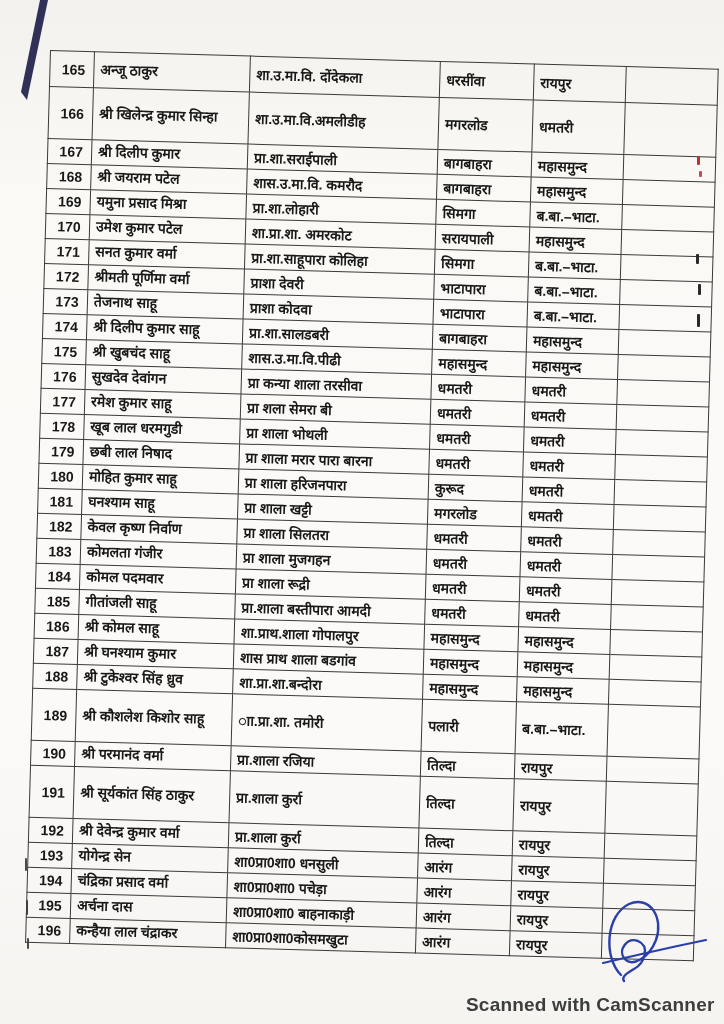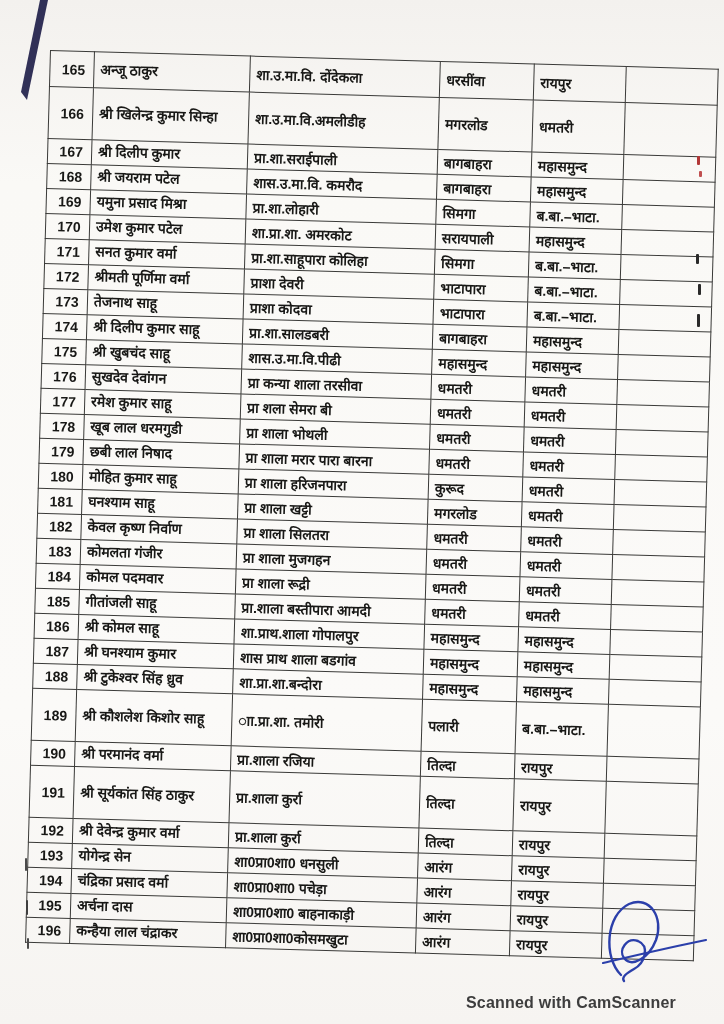--- a/index.html
+++ b/index.html
@@ -39,21 +39,21 @@
   td.c-name{width:146px;line-height:1.25;}
   td.c-school{width:180px;white-space:nowrap;}
   td.c-block{width:84px;white-space:nowrap;}
   td.c-district{width:82px;white-space:nowrap;}
   td.c-extra{width:82px;}
   
   .signature-svg{position:absolute;left:575px;top:893px;width:149px;height:112px;}
   
   .camscanner{
     position:absolute;left:466px;top:994px;
-    font-size:16px;font-weight:600;color:#3d3d3d;
+    font-size:19px;font-weight:600;color:#3d3d3d;
     font-family:"Liberation Sans",sans-serif;
     letter-spacing:.2px;
   }
   
   .edge-mark{position:absolute;border-radius:1px;}
   .m-red1{left:697px;top:156px;width:3px;height:9px;background:#b23737;}
   .m-red2{left:699px;top:171px;width:3px;height:6px;background:#c05050;}
   .m-blk1{left:696px;top:254px;width:3px;height:10px;background:#2a2a2a;}
   .m-blk2{left:698px;top:284px;width:3px;height:11px;background:#2a2a2a;}
   .m-blk3{left:697px;top:314px;width:3px;height:13px;background:#2a2a2a;}

